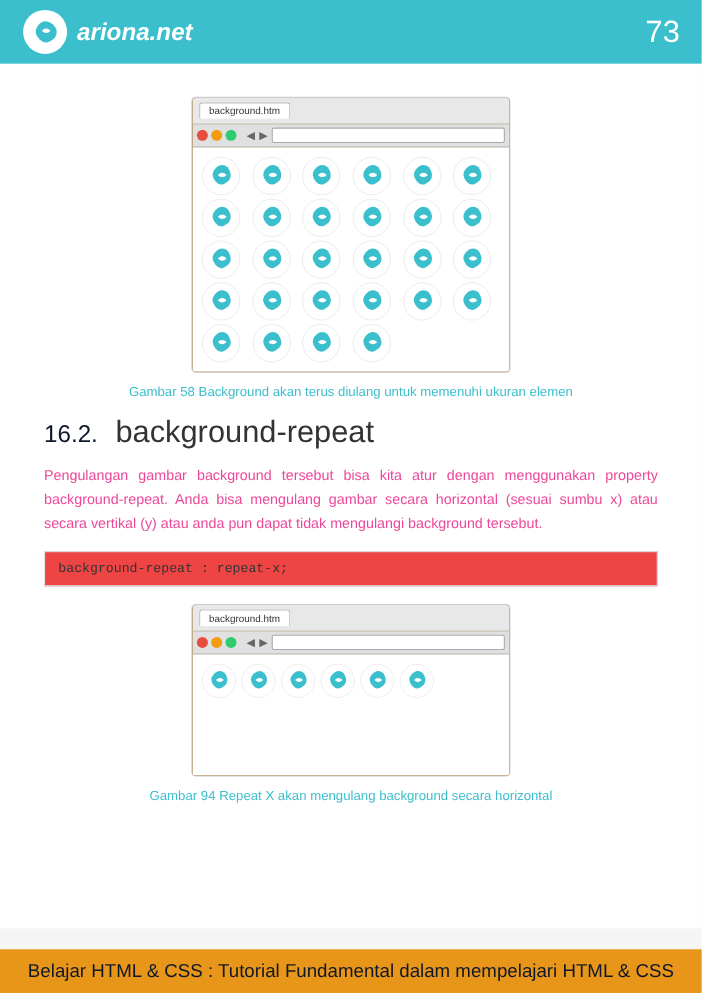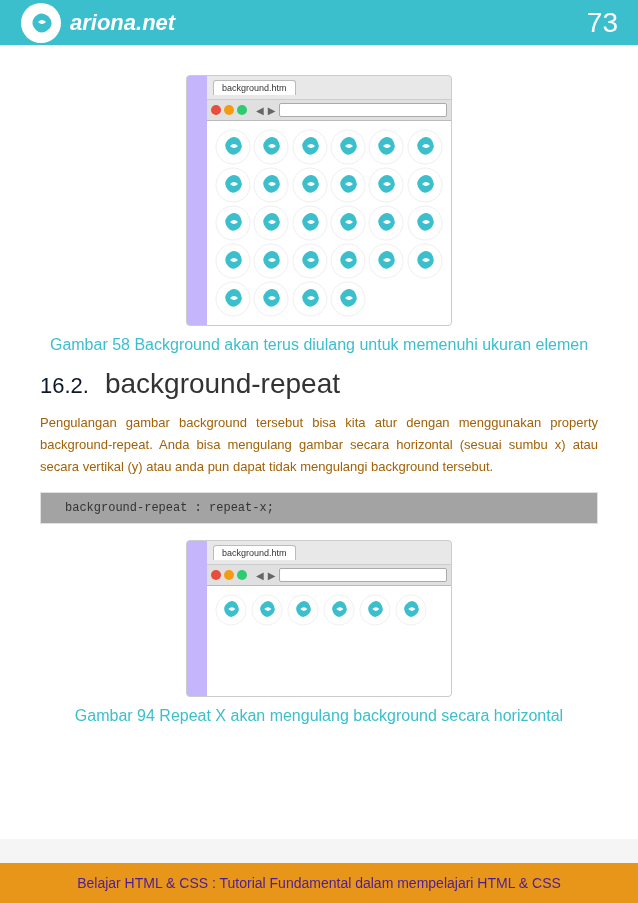--- a/index.html
+++ b/index.html
@@ -7,21 +7,21 @@
       width: 638px;
       min-height: 903px;
       font-family: Arial, sans-serif;
       background: #f5f5f5;
       position: relative;
     }
 
     
     .header {
       background: #3bbfcd;
-      height: 45px;
+      height: 58px;
       display: flex;
       align-items: center;
       justify-content: space-between;
       padding: 0 20px;
     }
     .header-logo {
       display: flex;
       align-items: center;
       gap: 8px;
     }
@@ -46,23 +46,22 @@
       padding: 20px 40px;
       background: #fff;
     }
 
     
     .browser-mockup {
       border: 1px solid #ccc;
       border-radius: 4px;
       overflow: hidden;
       margin: 10px auto;
-      width: 266px;
-      background: #c4b5fd;
-      padding-left: 20px;
+      width: 290px;
+      background: #a16207;
     }
     .browser-toolbar {
       background: #e8e8e8;
       padding: 4px 6px;
       display: flex;
       align-items: center;
       gap: 4px;
       border-bottom: 1px solid #ccc;
     }
     .browser-tab {
@@ -132,21 +131,21 @@
       height: 36px;
     }
     .ariona-icon-sm {
       width: 32px;
       height: 32px;
     }
 
     
     .caption {
       text-align: center;
-      font-size: 16px;
+      font-size: 12px;
       color: #3bbfcd;
       margin: 6px 0 14px 0;
     }
 
     
     .section-heading {
       font-size: 22px;
       font-weight: normal;
       color: #333;
       margin-bottom: 12px;
@@ -159,52 +158,52 @@
       color: #0f172a;
     }
     .section-title {
       font-size: 28px;
       color: #333;
     }
 
     
     .body-text {
       font-size: 13px;
-      color: #a16207;
+      color: #ec4899;
       line-height: 1.7;
       text-align: justify;
       margin-bottom: 14px;
     }
 
     
     .code-block {
-      background: #a3a3a3;
+      background: #ef4444;
       border: 1px solid #e0e0e0;
-      padding: 8px 24px;
+      padding: 8px 12px;
       font-family: 'Courier New', monospace;
       font-size: 12px;
       color: #333;
       margin-bottom: 16px;
     }
 
     
     .footer {
       background: #e8961a;
       height: 40px;
       display: flex;
       align-items: center;
       justify-content: center;
       position: absolute;
       bottom: 0;
       left: 0;
       right: 0;
     }
     .footer-text {
-      color: #4c1d95;
-      font-size: 14px;
+      color: #0f172a;
+      font-size: 17px;
     }
   </style>
 </head>
 <body>
 
 <div class="header">
   <div class="header-logo">
     <svg class="logo-icon" viewBox="0 0 42 42">
       <circle cx="21" cy="21" r="20" fill="white"></circle>
       <path d="M28 14 Q20 8 14 16 Q10 22 16 28 Q22 34 30 26 Q34 20 28 14Z" fill="#3bbfcd"></path>

